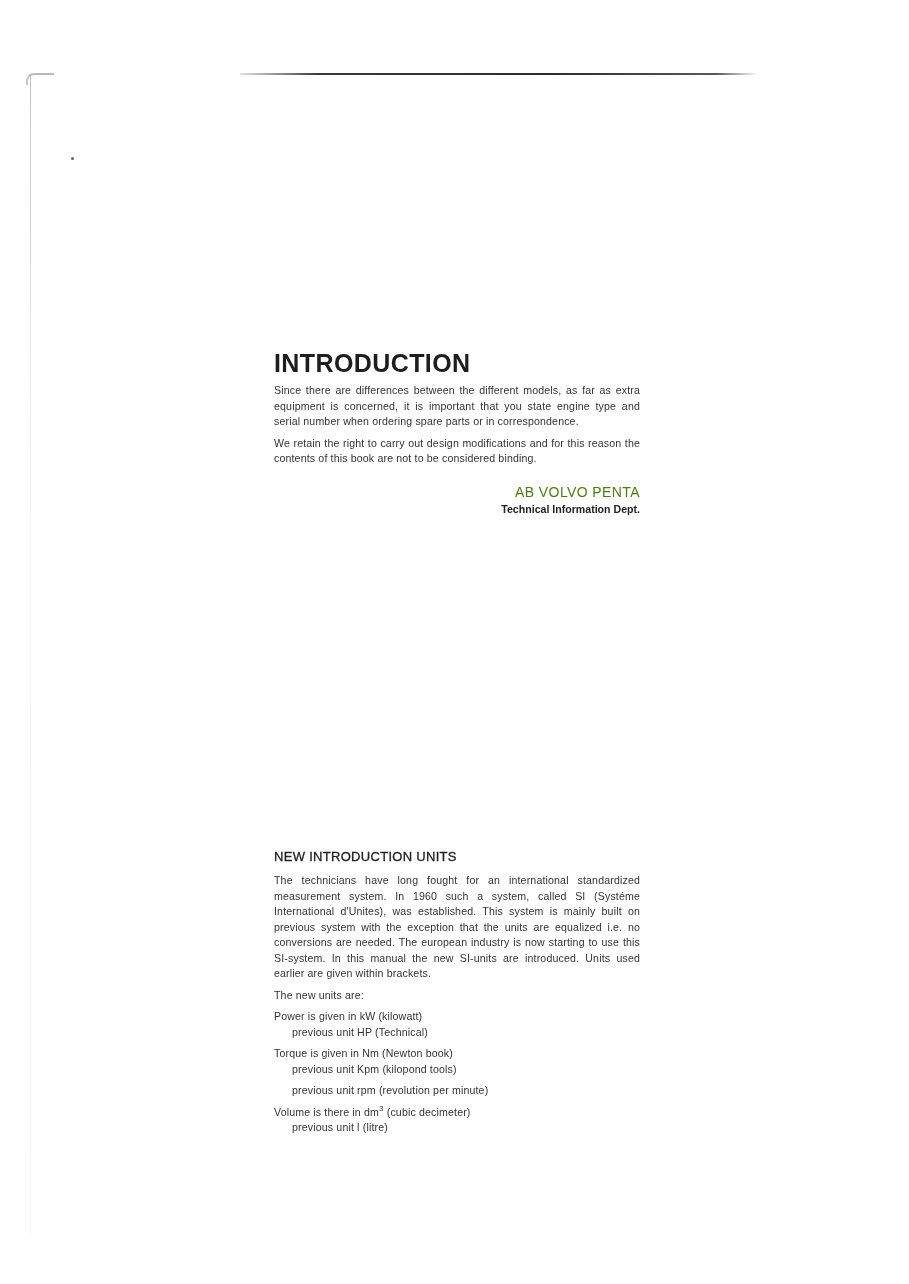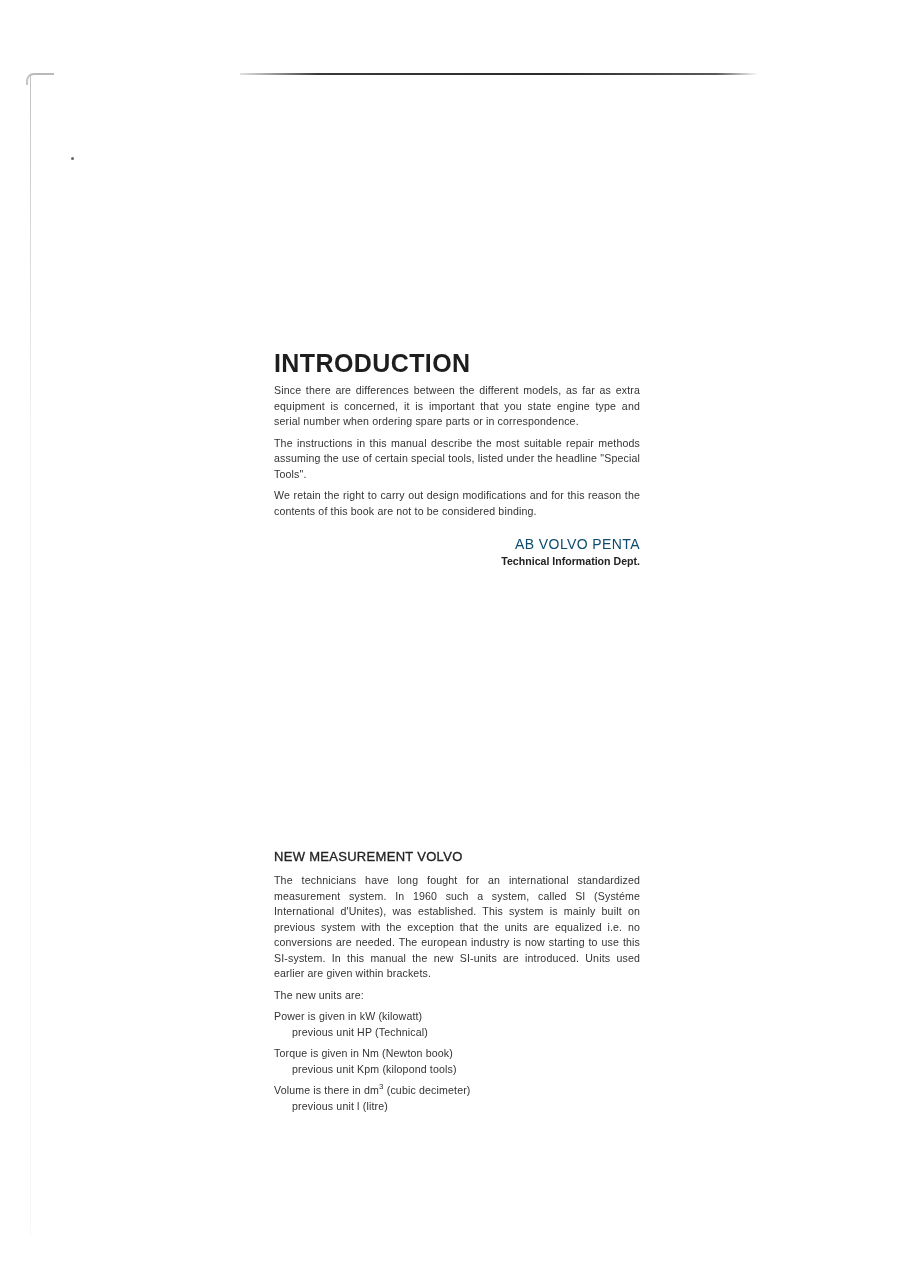--- a/index.html
+++ b/index.html
@@ -72,21 +72,21 @@
       color: #333;
       letter-spacing: 0.15px;
     }
     .sign {
       text-align: right;
       margin-top: 16px;
     }
     .sign-company {
       font-size: 14px;
       letter-spacing: 0.4px;
-      color: #0c4a6e;
+      color: #4d7c0f;
       line-height: 18px;
     }
     .sign-dept {
       font-size: 10.6px;
       font-weight: bold;
       color: #222;
       line-height: 16px;
     }
     .h2 {
       font-size: 13px;
@@ -120,40 +120,40 @@
 
 <div class="top-rule"></div>
 <div class="corner-mark"></div>
 <div class="left-edge"></div>
 <div class="speck"></div>
 
 <section class="col" style="top:348px;">
   <h1 class="h1">INTRODUCTION</h1>
   <div style="height:5px;"></div>
   <p class="p">Since there are differences between the different models, as far as extra equipment is concerned, it is important that you state engine type and serial number when ordering spare parts or in correspondence.</p>
-  <p class="p">The instructions in this manual describe the most suitable repair methods assuming the use of certain special tools, listed under the headline "Special Tools".</p>
   <p class="p">We retain the right to carry out design modifications and for this reason the contents of this book are not to be considered binding.</p>
   <div class="sign">
     <div class="sign-company">AB VOLVO PENTA</div>
     <div class="sign-dept">Technical Information Dept.</div>
   </div>
 </section>
 
 <section class="col" style="top:848px;">
-  <h2 class="h2">NEW MEASUREMENT VOLVO</h2>
+  <h2 class="h2">NEW INTRODUCTION UNITS</h2>
   <p class="p">The technicians have long fought for an international standardized measurement system. In 1960 such a system, called SI (Systéme International d'Unites), was established. This system is mainly built on previous system with the exception that the units are equalized i.e. no conversions are needed. The european industry is now starting to use this SI-system. In this manual the new SI-units are introduced. Units used earlier are given within brackets.</p>
   <p class="p">The new units are:</p>
 
   <div class="unit-item">
     <div class="unit-line">Power is given in kW (kilowatt)</div>
     <div class="unit-line unit-prev">previous unit HP (Technical)</div>
   </div>
   <div class="unit-item">
     <div class="unit-line">Torque is given in Nm (Newton book)</div>
     <div class="unit-line unit-prev">previous unit Kpm (kilopond tools)</div>
   </div>
   <div class="unit-item">
+    <div class="unit-line unit-prev">previous unit rpm (revolution per minute)</div>
   </div>
   <div class="unit-item">
     <div class="unit-line"><span>Volume is there in dm</span><sup>3</sup><span> (cubic decimeter)</span></div>
     <div class="unit-line unit-prev">previous unit l (litre)</div>
   </div>
 </section>
 
 </body></html>

